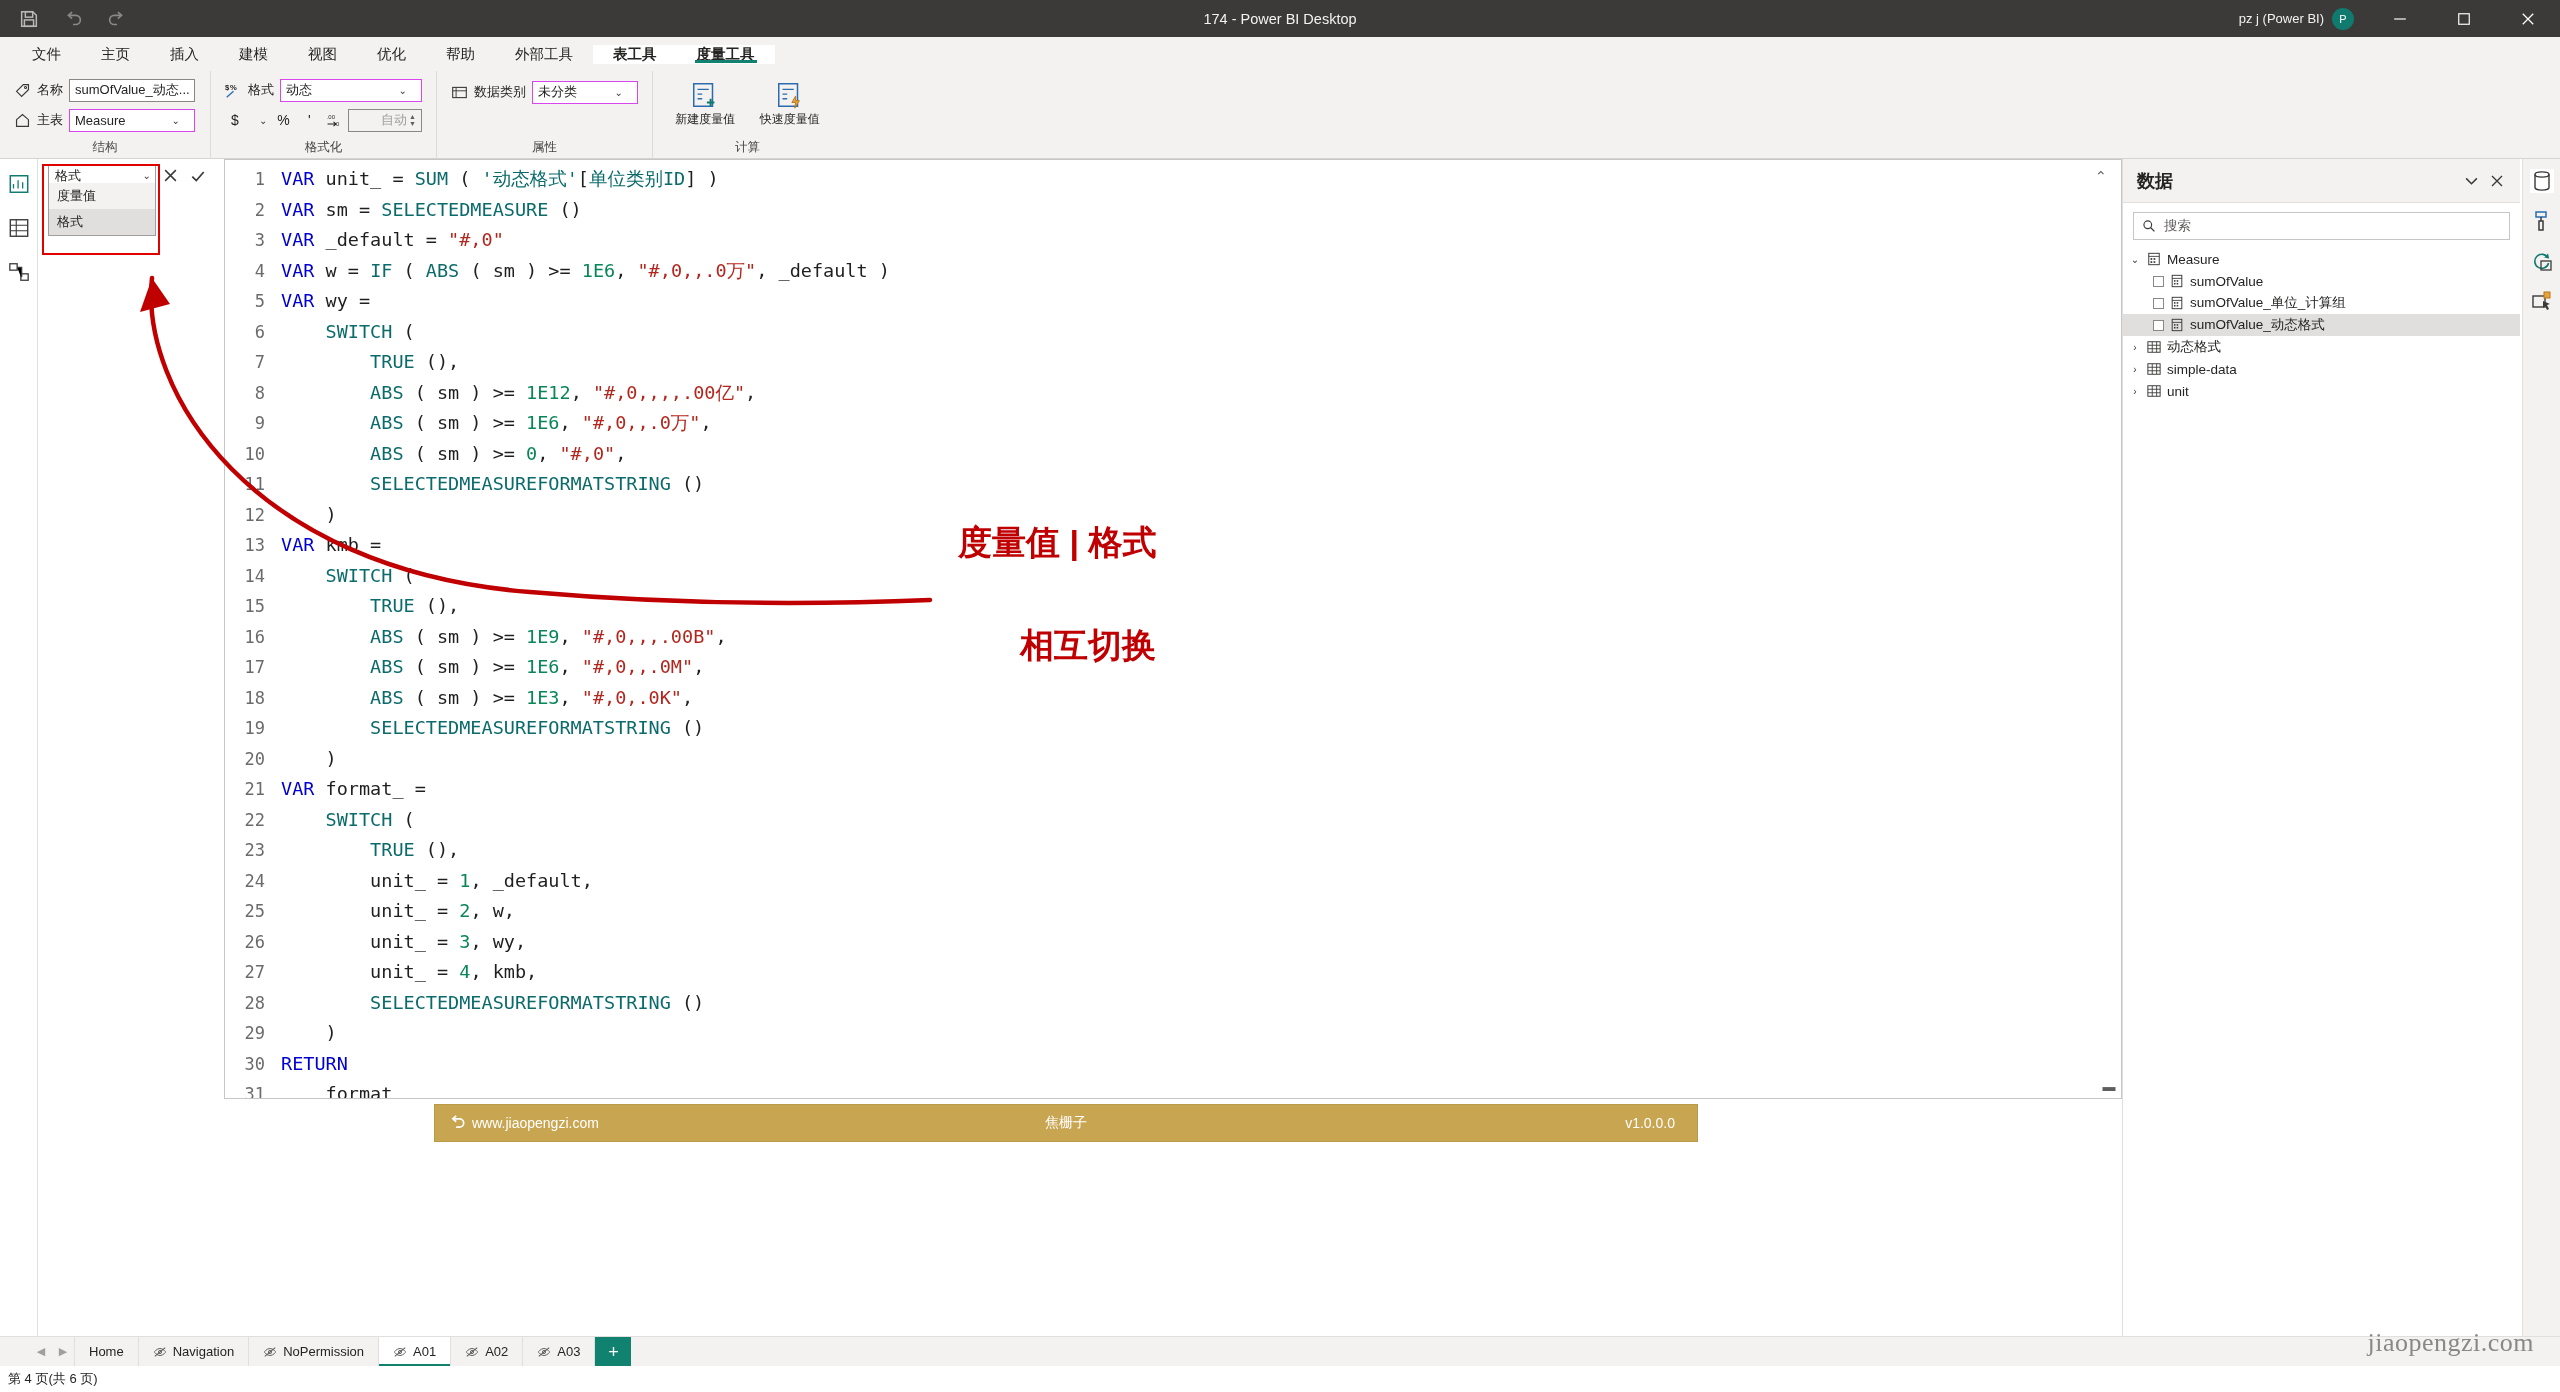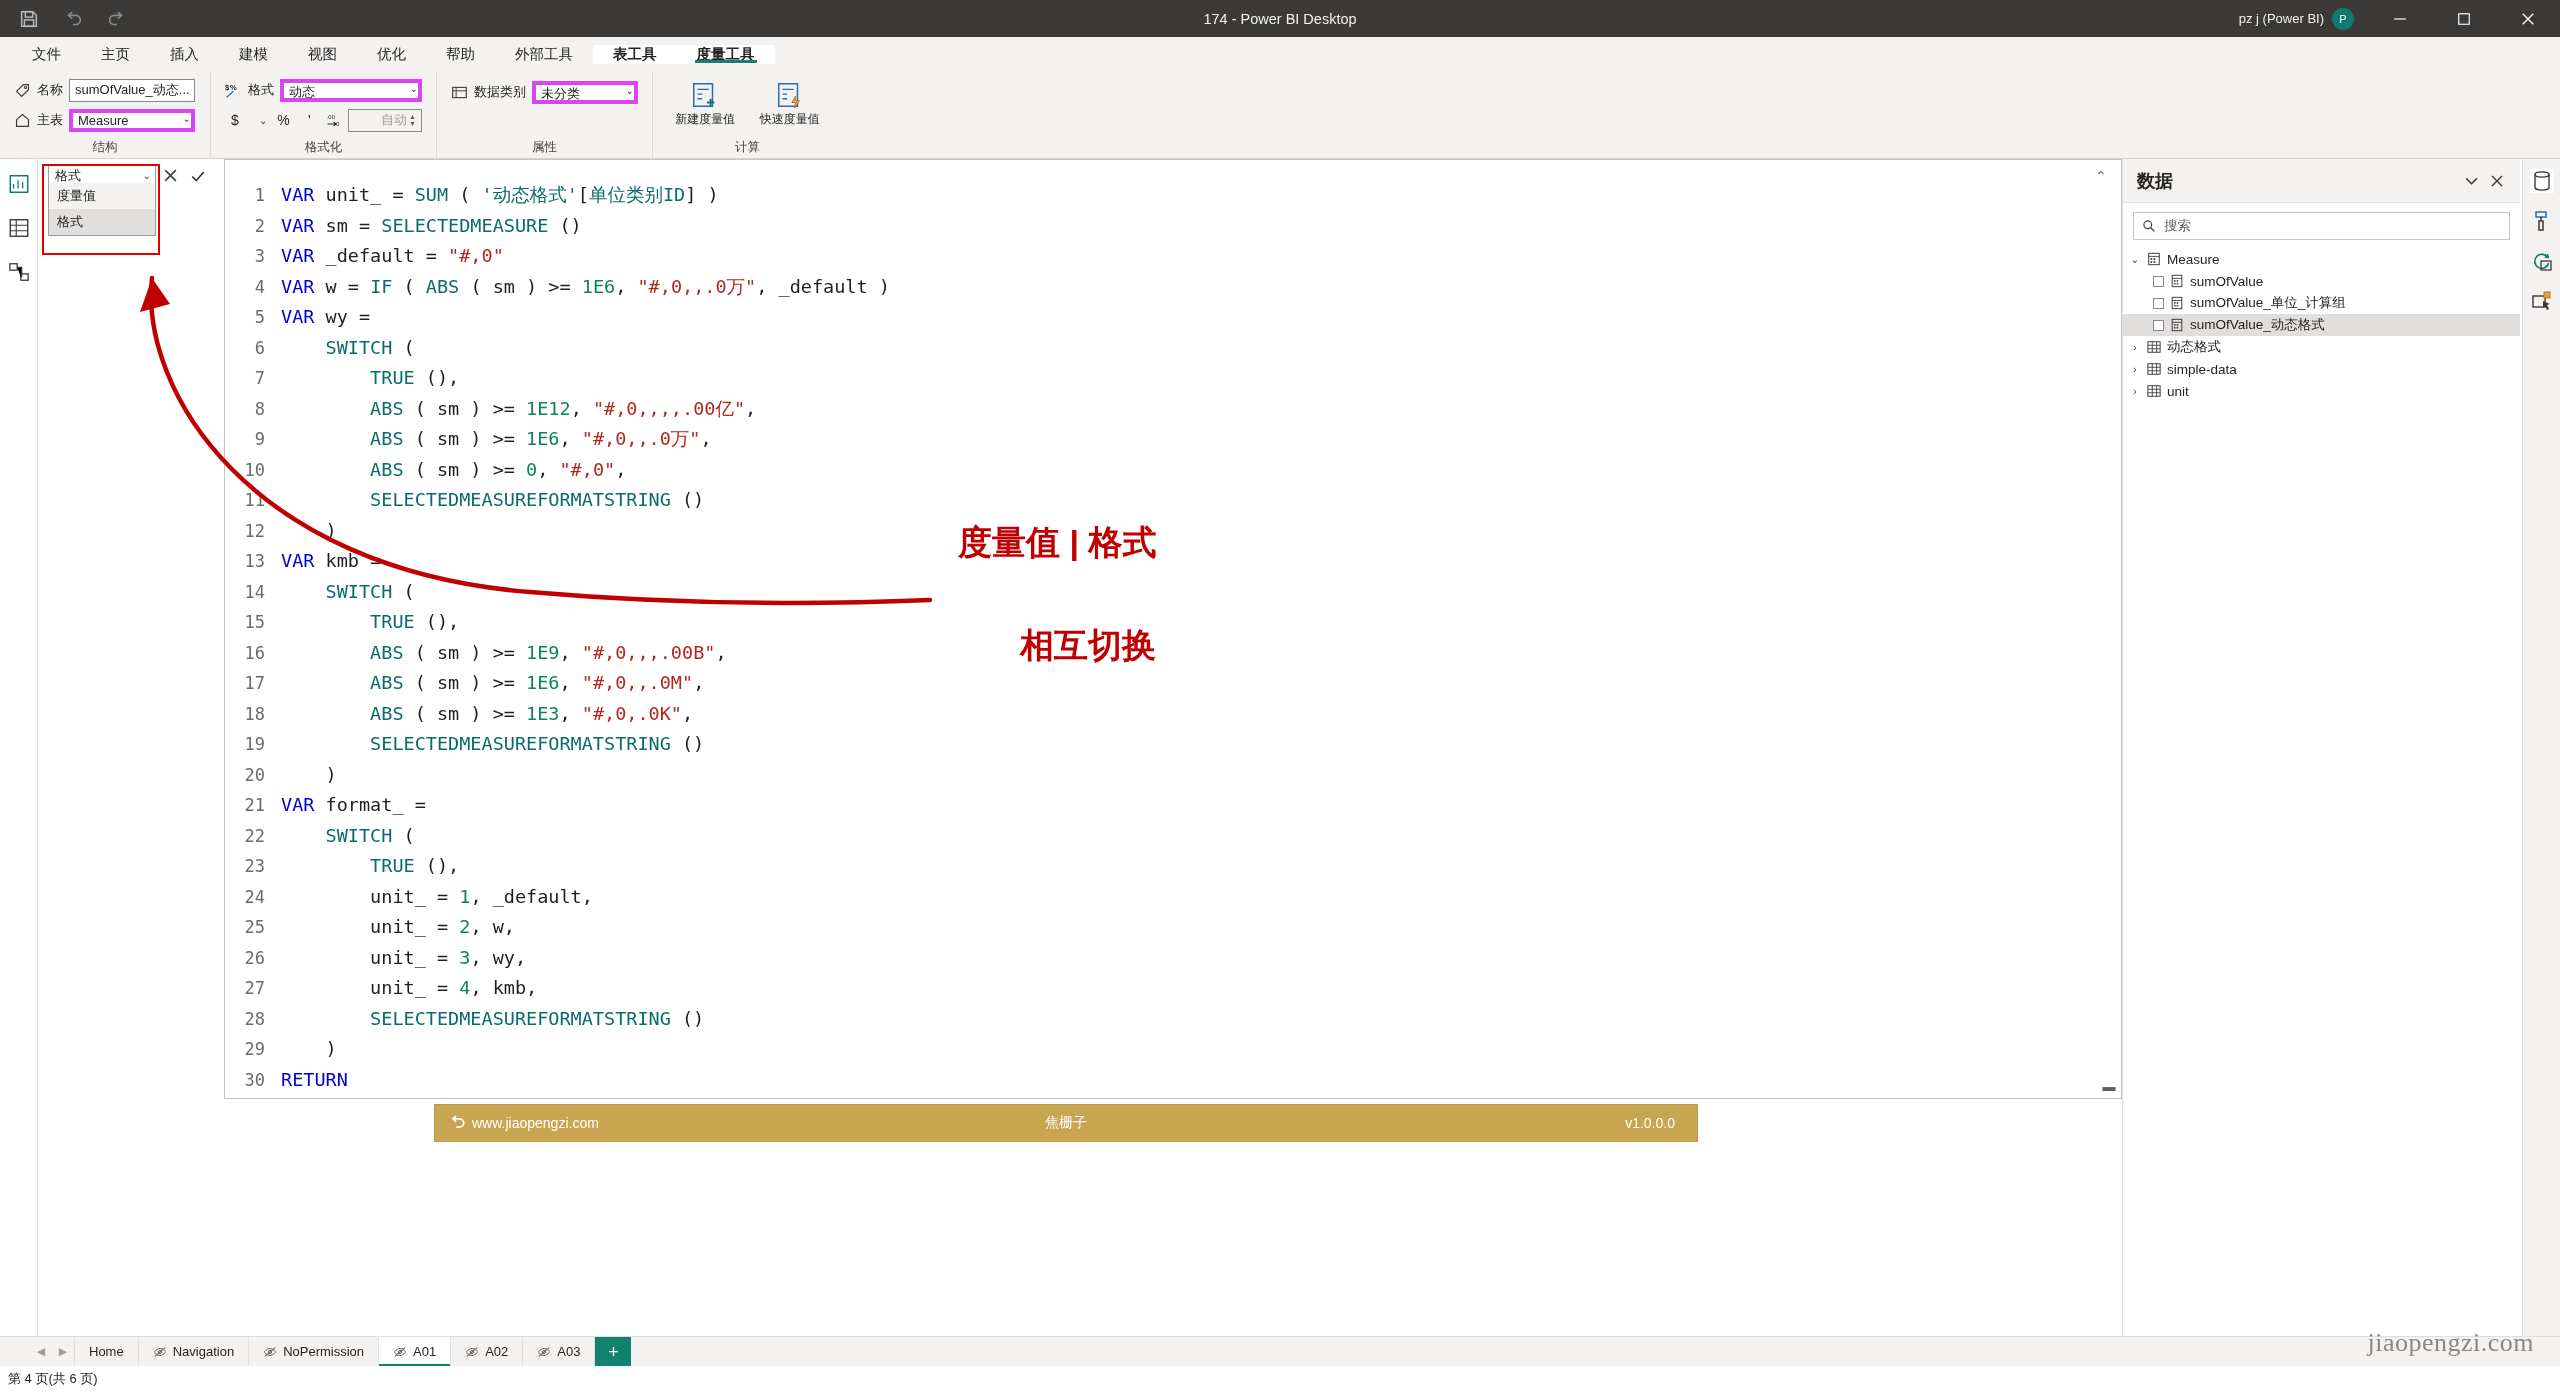--- a/index.html
+++ b/index.html
@@ -67,23 +67,23 @@
   }
   .rrow { display: flex; align-items: center; height: 26px; margin-bottom: 4px; gap: 6px; }
   .rlabel { font-size: 13px; color: #252423; white-space: nowrap; }
   .rfield {
     height: 23px; background: #ffffff; border: 1px solid #8a8886;
     font-size: 13px; color: #252423; display: flex; align-items: center;
     padding: 0 5px; white-space: nowrap; overflow: hidden;
   }
   .rfield.dis { background: #f3f2f1; color: #a19f9d; }
   .rcombo {
-    height: 23px; background: #ffffff; border: 4px solid #d946ef;
-    font-size: 13px; color: #252423; display: flex; 
-    justify-content: space-between; padding: 0 0 0 5px; white-space: nowrap;
+    height: 23px; background: #ffffff; border: 1px solid #d946ef;
+    font-size: 13px; color: #252423; display: flex; align-items: center;
+    justify-content: space-between; padding: 0 14px 0 5px; white-space: nowrap;
   }
   .caret { font-size: 10px; color: #3b3a39; margin-left: 8px; }
   .icn { width: 17px; height: 17px; flex: none; }
   .fmtbtn {
     width: 24px; height: 22px; display: flex; align-items: center; justify-content: center;
     font-size: 14px; color: #252423;
   }
   .spin { display: flex; flex-direction: column; justify-content: center; margin-left: 2px; }
   .spin span { font-size: 7px; line-height: 7px; color: #605e5c; }
   .bigbtn {
@@ -124,21 +124,21 @@
     border: 2.5px solid #e00000; z-index: 45; pointer-events: none;
   }
 
   
   .editor {
     position: absolute; left: 224px; top: 159px; width: 1898px; height: 940px;
     background: #ffffff; border: 1px solid #c8c6c4; overflow: hidden;
   }
   .code {
     font-family: "DejaVu Sans Mono", "Liberation Mono", monospace;
-    font-size: 18.5px; line-height: 30.5px; white-space: pre; padding-top: 20px;
+    font-size: 18.5px; line-height: 30.5px; white-space: pre; padding-top: 4px;
   }
   .ln {
     display: block; height: 30.5px;
   }
   .lnum {
     display: inline-block; width: 40px; text-align: right; color: #6b6b6b;
     margin-right: 16px; font-size: 17px;
   }
   .k  { color: #0000d0; }      
   .fn { color: #0b6b6b; }      

